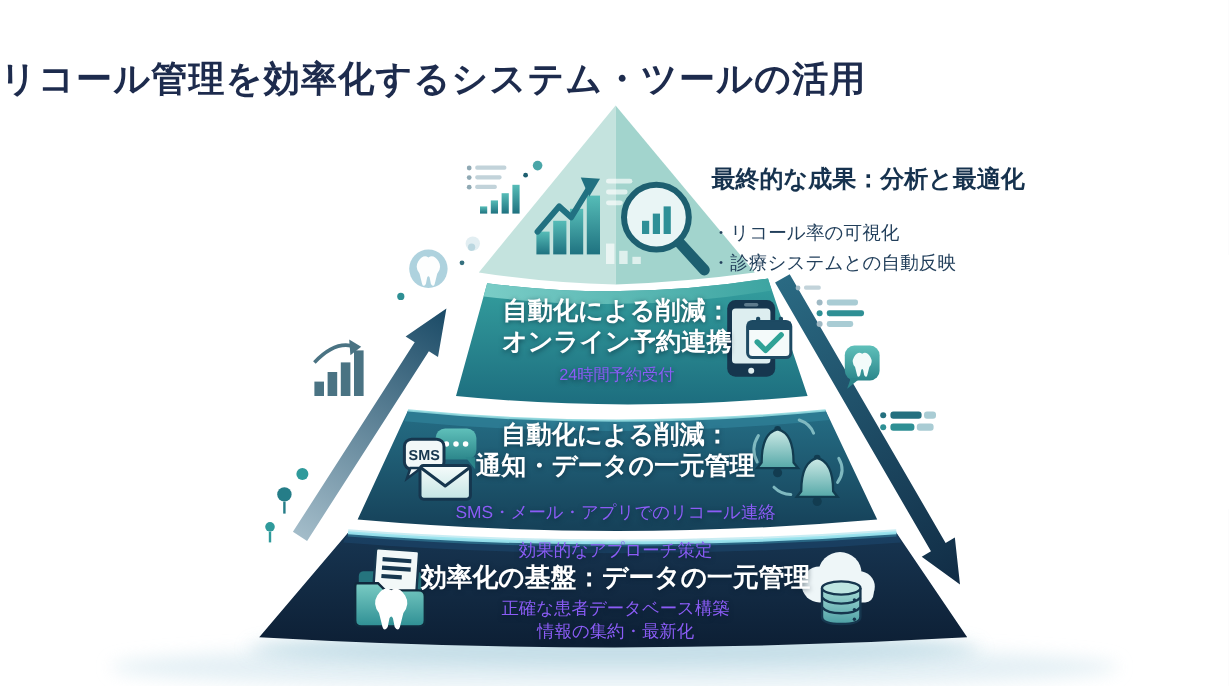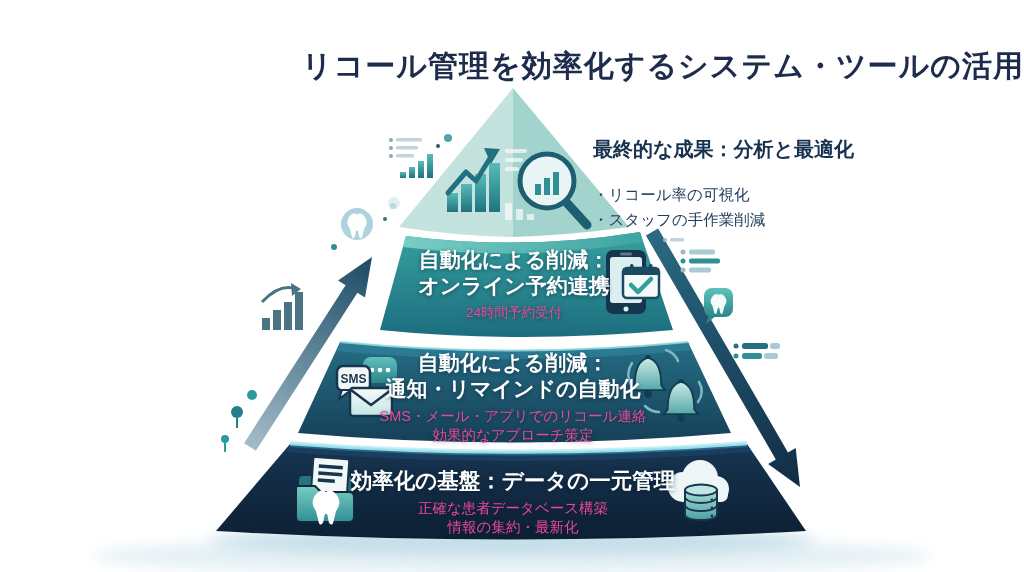--- a/index.html
+++ b/index.html
@@ -2,33 +2,33 @@
 <html><head>
 <meta charset="utf-8">
 <style>
   html,body{margin:0;padding:0;background:#f5f7f8;}
   .stage{
     position:relative;width:1024px;height:572px;background:#ffffff;
     overflow:hidden;font-family:"Liberation Sans","DejaVu Sans",sans-serif;
   }
   svg{position:absolute;left:0;top:0;}
   .title{
-    position:absolute;left:0;right:0;top:26px;text-align:right;
+    position:absolute;left:0;right:0;top:26px;text-align:left;
     font-size:30px;font-weight:bold;color:#1d2b4d;letter-spacing:1px;
   }
   .apex-note{position:absolute;left:593px;top:136px;width:310px;}
   .apex-heading{font-size:20px;font-weight:bold;color:#16324e;margin-bottom:19px;}
   .apex-bullet{font-size:15.5px;color:#223f5b;line-height:25px;font-weight:500;}
   .lvl{position:absolute;text-align:center;color:#ffffff;
        text-shadow:0 1px 4px rgba(3,24,40,.55);}
   .lvl .h{font-size:21px;font-weight:bold;line-height:26px;}
-  .lvl .s{font-size:13.5px;line-height:18px;color:#ec4899;font-weight:500;}
+  .lvl .s{font-size:13.5px;line-height:18px;color:#8b5cf6;font-weight:500;}
   .lvl2{left:383px;top:247px;width:262px;}
   .lvl3{left:343px;top:350px;width:340px;text-align:center;}
-  .lvl3 .s{font-size:14.5px;line-height:19px;}
+  .lvl3 .s{font-size:14.5px;line-height:19px;margin-top:12px;}
   .lvl4{left:313px;top:468px;width:400px;}
   .lvl4 .h{font-size:21.5px;}
   .lvl4 .s{font-size:14.5px;line-height:19px;}
   .gap6{height:5px;}
 </style>
 </head>
 <body>
 
 <div class="stage">
 
@@ -287,33 +287,33 @@
     <circle cx="712" cy="508" r="1.4" fill="#16364e"></circle>
     <circle cx="712" cy="516" r="1.4" fill="#16364e"></circle>
   </g>
 </svg>
 
 <h1 class="title">リコール管理を効率化するシステム・ツールの活用</h1>
 
 <div class="apex-note">
   <div class="apex-heading">最終的な成果：分析と最適化</div>
   <div class="apex-bullet">・リコール率の可視化</div>
-  <div class="apex-bullet">・スタッフの手作業削減</div>
+  <div class="apex-bullet">・診療システムとの自動反映</div>
 </div>
 
 <div class="lvl lvl2">
   <div class="h">自動化による削減：</div>
   <div class="h">オンライン予約連携</div>
   <div class="gap6"></div>
   <div class="s">24時間予約受付</div>
 </div>
 
 <div class="lvl lvl3">
   <div class="h">自動化による削減：</div>
-  <div class="h">通知・リマインドの自動化</div>
+  <div class="h">通知・データの一元管理</div>
   <div class="gap6"></div>
   <div class="s">SMS・メール・アプリでのリコール連絡</div>
   <div class="s">効果的なアプローチ策定</div>
 </div>
 
 <div class="lvl lvl4">
   <div class="h">効率化の基盤：データの一元管理</div>
   <div class="gap6"></div>
   <div class="s">正確な患者データベース構築</div>
   <div class="s">情報の集約・最新化</div>

